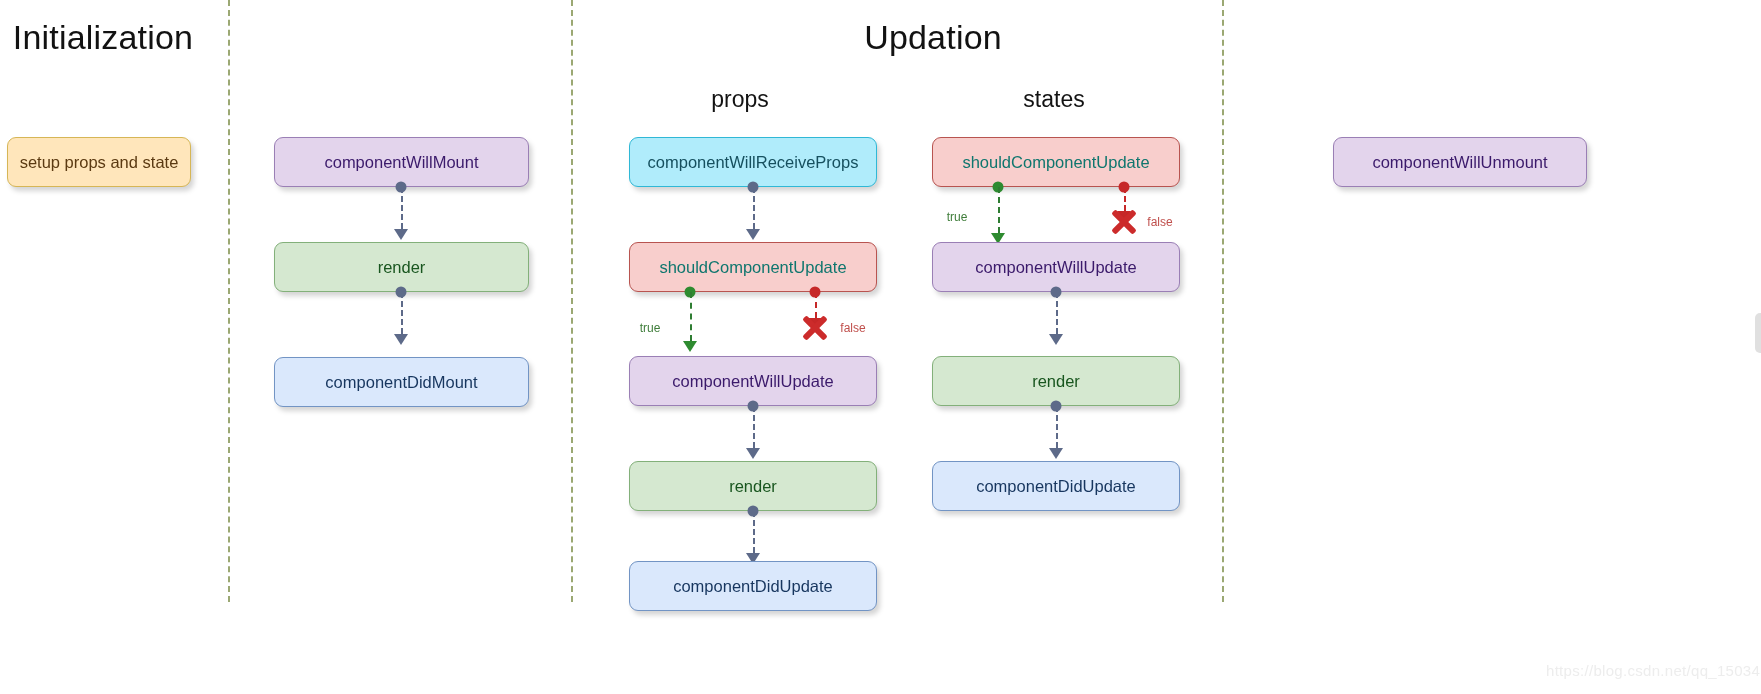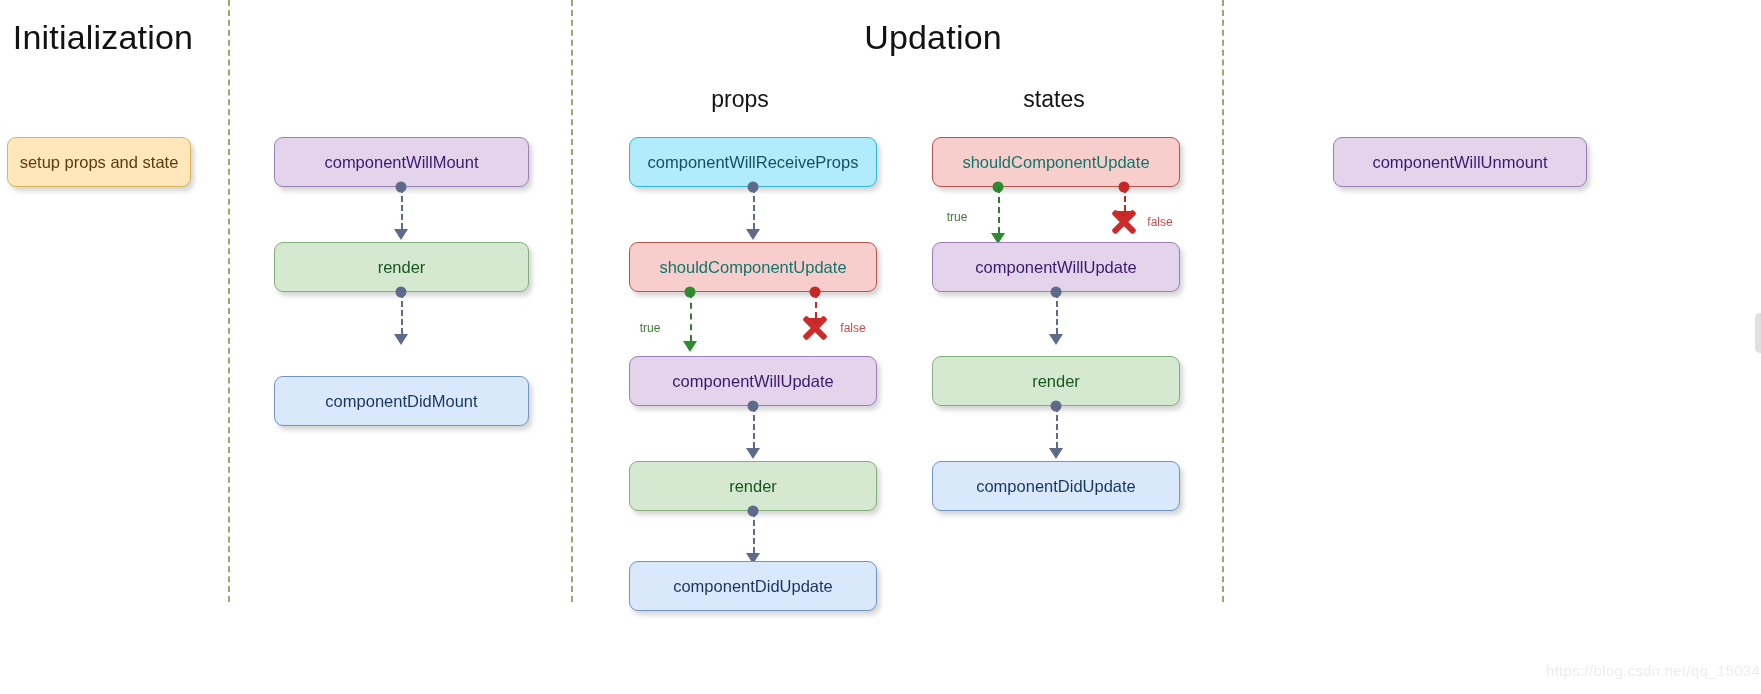--- a/index.html
+++ b/index.html
@@ -154,21 +154,21 @@
   <div class="dot" style="left:401px;top:187px;"></div>
   <div class="conn-line" style="left:401px;top:187px;height:42px;"></div>
   <div class="arrowhead" style="left:401px;top:229px;"></div>
 
   <div class="node n-green" style="left:274px;top:242px;width:255px;">render</div>
 
   <div class="dot" style="left:401px;top:292px;"></div>
   <div class="conn-line" style="left:401px;top:292px;height:42px;"></div>
   <div class="arrowhead" style="left:401px;top:334px;"></div>
 
-  <div class="node n-blue" style="left:274px;top:376px;width:255px;">componentDidMount</div>
+  <div class="node n-blue" style="left:274px;top:357px;width:255px;">componentDidMount</div>
 
   <div class="node n-cyan" style="left:629px;top:137px;width:248px;">componentWillReceiveProps</div>
 
   <div class="dot" style="left:753px;top:187px;"></div>
   <div class="conn-line" style="left:753px;top:187px;height:42px;"></div>
   <div class="arrowhead" style="left:753px;top:229px;"></div>
 
   <div class="node n-red" style="left:629px;top:242px;width:248px;">shouldComponentUpdate</div>
 
   <div class="dot green" style="left:690px;top:292px;"></div>

